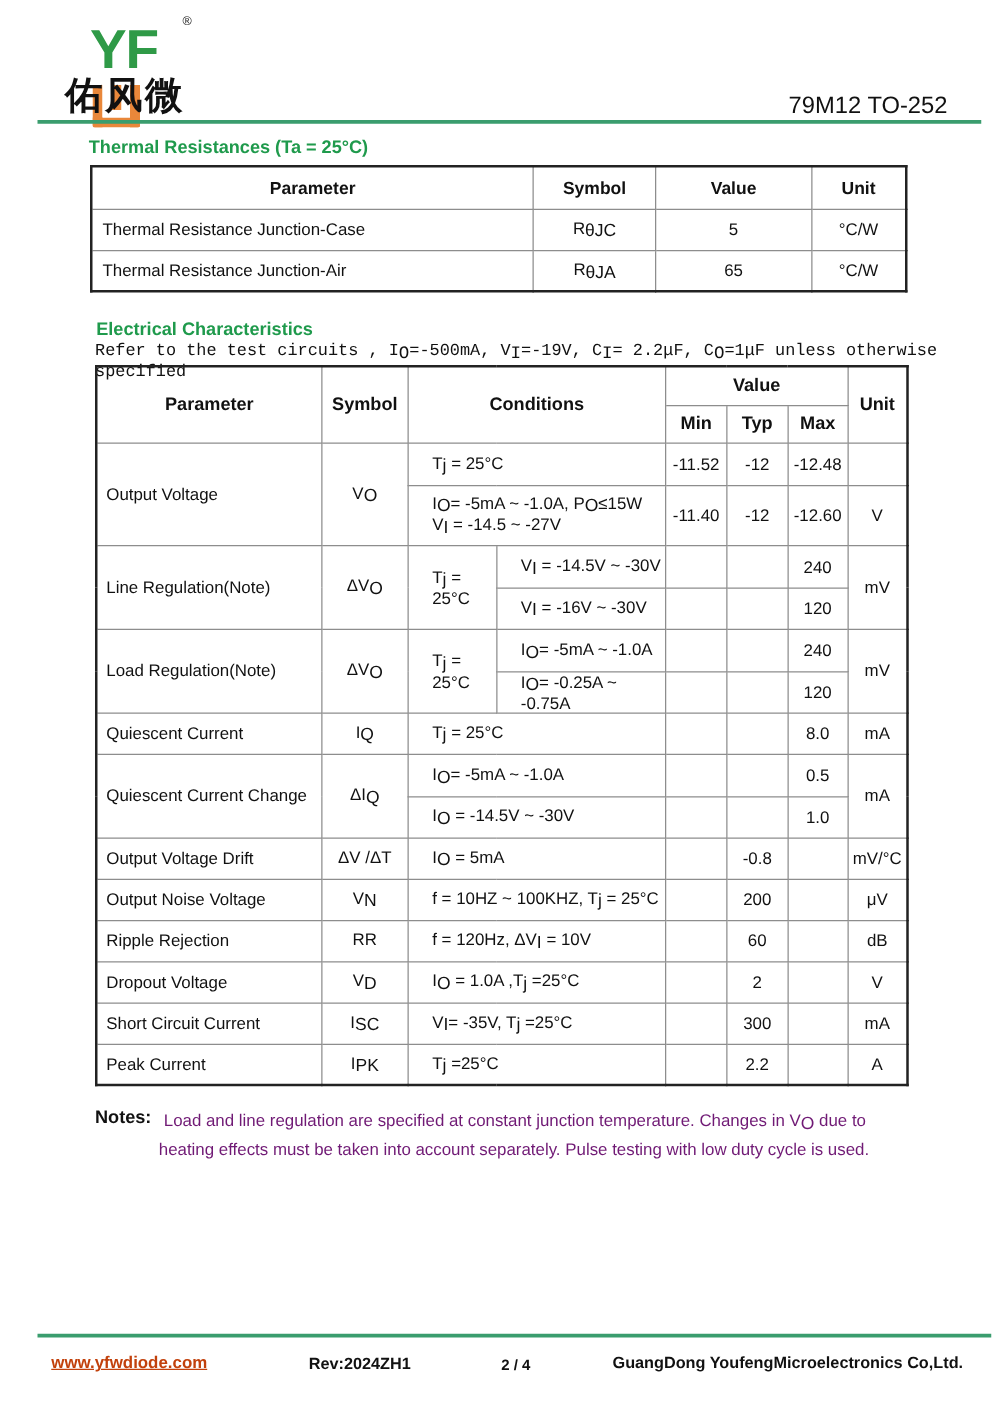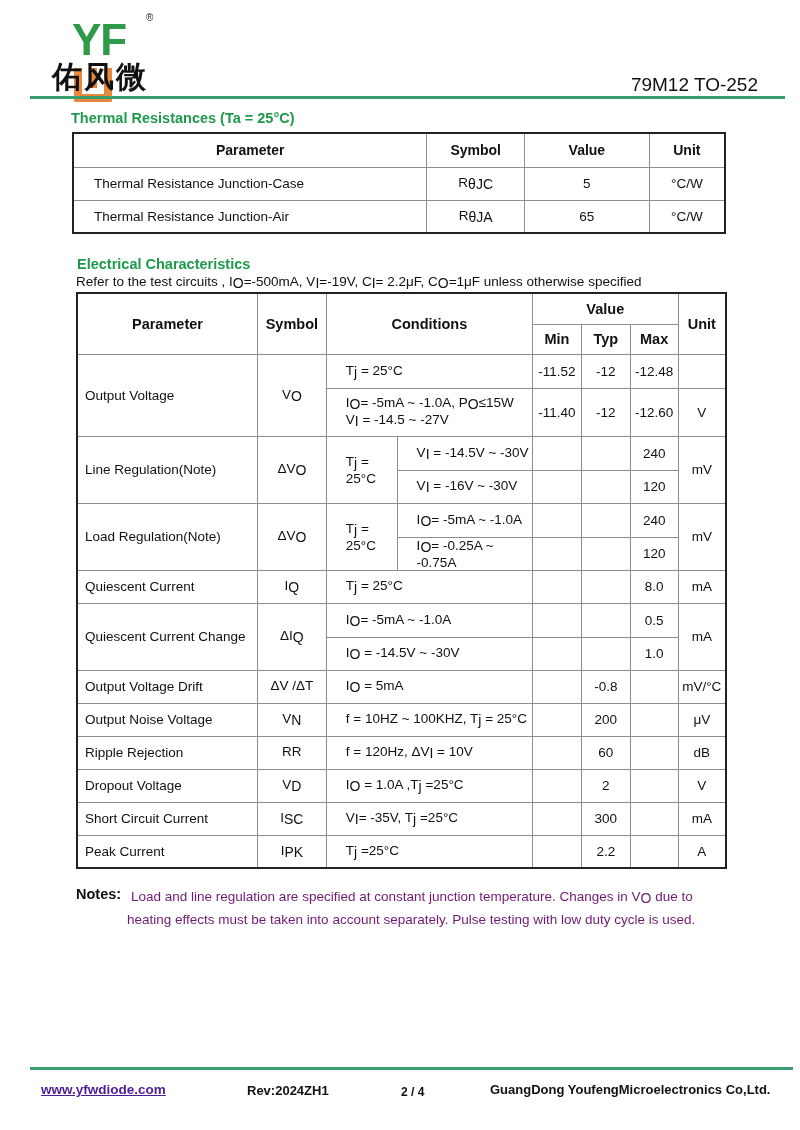--- a/index.html
+++ b/index.html
@@ -23,36 +23,36 @@
   .sec-title { position: absolute; font-weight: bold; font-size: 14.5px; color: #1f9a4c; }
   .sec-sub { position: absolute; font-size: 13.5px; color: #111; }
 
   table { border-collapse: collapse; position: absolute; font-size: 13.5px; }
   td, th { border: 1px solid #8d8d8d; }
 
   
   .t-thermal { left: 72px; top: 132px; width: 654px; border: 2px solid #222; }
   .t-thermal th { font-weight: bold; height: 34px; text-align: center; font-size: 14px; }
   .t-thermal td { height: 33px; text-align: center; }
-  .t-thermal td.left { text-align: left; padding-left: 20px; margin-left: 28px; }
+  .t-thermal td.left { text-align: left; padding-left: 8px; margin-left: 28px; }
 
   
   .t-elec { left: 76px; top: 292px; width: 651px; border: 2px solid #222; }
   .t-elec th { font-weight: bold; text-align: center; font-size: 14.5px; }
   .t-elec td { text-align: center; height: 33px; font-size: 13.5px; }
   .t-elec td.param { text-align: left; padding-left: 7px; }
   .t-elec td.cond { text-align: left; padding-left: 19px; }
   sub { font-size: 14px; vertical-align: -2px; }
 
   .notes-label { position: absolute; left: 76px; top: 886px; font-weight: bold; font-size: 14.5px; }
   .notes-line { position: absolute; font-size: 13.5px; color: #701a75; }
 
   
   .hr-bottom { position: absolute; left: 30px; top: 1067px; width: 763px; height: 3px; background: #3a9d6e; }
-  .footer-link { position: absolute; left: 41px; top: 1082px; font-weight: bold; font-size: 13.5px; color: #4c1d95; text-decoration: underline; }
+  .footer-link { position: absolute; left: 41px; top: 1082px; font-weight: bold; font-size: 13.5px; color: #c2410c; text-decoration: underline; }
   .footer-rev { position: absolute; left: 247px; top: 1083px; font-weight: bold; font-size: 13px; }
   .footer-page { position: absolute; left: 401px; top: 1085px; font-weight: bold; font-size: 12px; }
   .footer-company { position: absolute; left: 490px; top: 1082px; font-weight: bold; font-size: 13px; }
 </style>
 </head>
 <body>
 
 <div class="logo">
   <div class="logo-letters">
     <span class="logo-y">Y</span><span class="logo-f">F</span><span class="logo-u"><span class="u-outer"></span><span class="u-inner"></span></span>
@@ -87,21 +87,21 @@
   <tr>
     <td class="left">Thermal Resistance Junction-Air</td>
     <td><span>R</span><sub>θJA</sub></td>
     <td>65</td>
     <td>°C/W</td>
   </tr>
 </tbody>
   </table>
 
 <div class="sec-title" style="left:77px; top:256px;">Electrical Characteristics</div>
-<div class="sec-sub" style="left:76px; top:274px;"><span>Refer to the test circuits , I</span><sub>O</sub><span>=-500mA, V</span><sub>I</sub><span>=-19V, C</span><sub>I</sub><span>= 2.2μF, C</span><sub>O</sub><span>=1μF unless otherwise specified</span></div>
+<div class="sec-sub" style="left:76px; top:274px;font-family:Liberation Mono, monospace;"><span>Refer to the test circuits , I</span><sub>O</sub><span>=-500mA, V</span><sub>I</sub><span>=-19V, C</span><sub>I</sub><span>= 2.2μF, C</span><sub>O</sub><span>=1μF unless otherwise specified</span></div>
 
 <table class="t-elec">
   <colgroup>
     <col style="width:181px">
       <col style="width:69px">
       <col style="width:71px">
       <col style="width:136px">
     <col style="width:49px">
       <col style="width:49px">
       <col style="width:48px">

